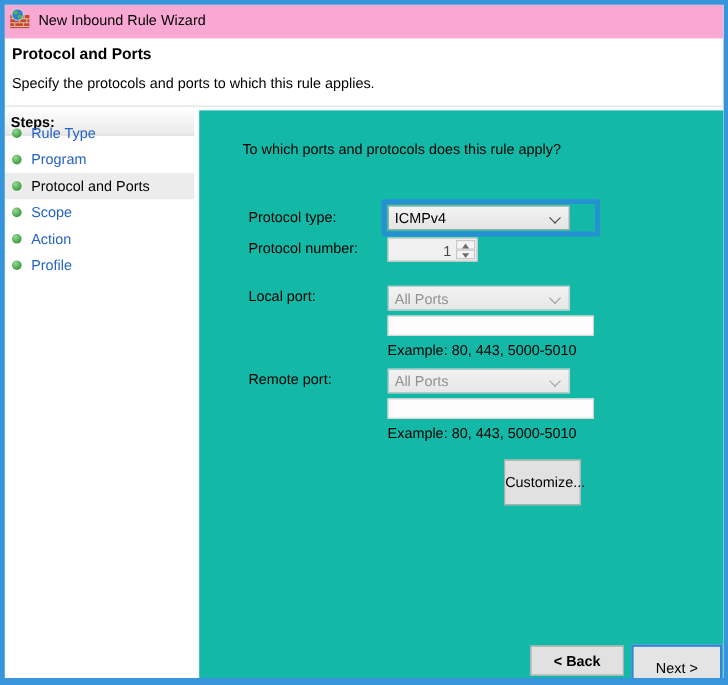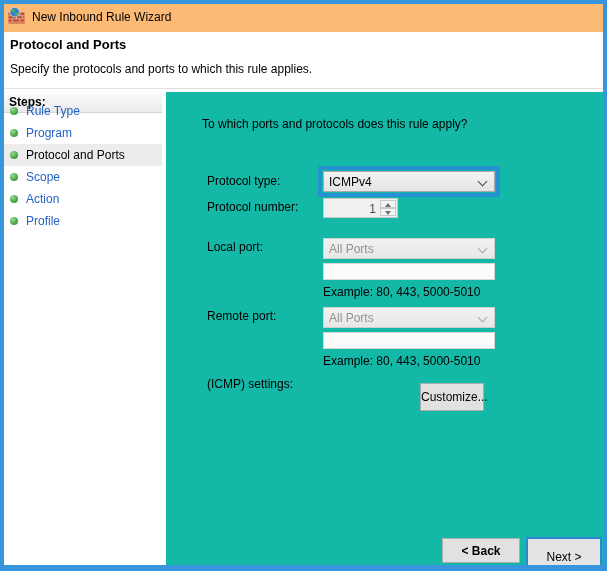--- a/index.html
+++ b/index.html
@@ -3,21 +3,21 @@
 <meta charset="utf-8">
 <style>
   * { margin:0; padding:0; box-sizing:border-box; }
   html,body { width:607px; height:571px; }
   body { font-family:"Liberation Sans","DejaVu Sans",sans-serif; font-size:12px; color:#000; }
 
   .window { position:relative; width:607px; height:571px; background:#3796db; }
   .win-inner { position:absolute; left:4px; top:4px; width:599px; height:561px; background:#ffffff; overflow:hidden; }
 
   
-  .titlebar { position:absolute; left:0; top:0; width:100%; height:28px; background:#fdba74; }
+  .titlebar { position:absolute; left:0; top:0; width:100%; height:28px; background:#f9a8d4; }
   .app-icon { position:absolute; left:4px; top:3px; width:17px; height:17px; }
   .title-text { position:absolute; left:28px; top:6px; color:#000; }
 
   
   .hdr-title { position:absolute; left:6px; top:33px; font-weight:bold; font-size:13px; }
   .hdr-sub { position:absolute; left:6px; top:58px; }
   .hdr-divider { position:absolute; left:0; top:84px; width:100%; height:1px; background:#e2e2e2; }
 
   
   .steps-bar { position:absolute; left:0; top:88px; width:158px; height:21px;
@@ -37,21 +37,21 @@
   .question { position:absolute; left:36px; top:25px; }
 
   .fld-label { position:absolute; color:#000; }
   .lbl-ptype   { left:41px; top:82px; }
   .lbl-pnum    { left:41px; top:108px; }
   .lbl-lport   { left:41px; top:148px; }
   .lbl-rport   { left:41px; top:217px; }
   .lbl-icmp    { left:41px; top:286px; width:165px; line-height:13px; }
 
   
-  .combo { position:absolute; width:172px; height:21px; background:linear-gradient(#f3f3f3,#e4e4e4);
+  .combo { position:absolute; width:152px; height:21px; background:linear-gradient(#f3f3f3,#e4e4e4);
            border:1px solid #a9a9a9; cursor:default;text-align:center; }
   .combo .val { position:absolute; left:5px; top:3px; color:#000; }
   .chev { position:absolute; right:8px; top:6px; width:7px; height:7px;
           border-right:1.6px solid #4a4a4a; border-bottom:1.6px solid #4a4a4a; transform:rotate(45deg); }
   .combo.disabled { background:linear-gradient(#f2f2f2,#e7e7e7); border-color:#cfcfcf; }
   .combo.disabled .val { color:#929292; }
   .combo.disabled .chev { border-color:#a8a8a8; }
 
   .combo-ptype { left:157px; top:79px; }
   .hl-ring { position:absolute; left:152px; top:74px; width:182px; height:31px;
@@ -76,21 +76,21 @@
                border:1px solid #d6d6d6; font-family:inherit; font-size:12px; padding:0 3px; color:#000; }
   .inp-lport { top:171px; }
   .inp-rport { top:240px; }
 
   .example { position:absolute; left:157px; color:#000; }
   .ex-lport { top:193px; }
   .ex-rport { top:262px; }
 
   .btn { background:#e1e1e1; border:1px solid #adadad; font-family:inherit; font-size:12px;
          color:#000; cursor:pointer; }
-  .btn-customize { position:absolute; left:254px; top:291px; width:64px; height:28px; }
+  .btn-customize { position:absolute; left:254px; top:291px; width:64px; height:38px; }
 
   .btn-back { position:absolute; left:276px; top:446px; width:78px; height:25px;font-weight:bold; }
   .btn-next { position:absolute; left:360px; top:445px; width:76px; height:40px;
               border:2px solid #2d86d8; background:#e4e4e4; }
 </style>
 </head>
 <body>
 
 <div class="window">
   <div class="win-inner">
@@ -184,21 +184,20 @@
 
       <div class="fld-label lbl-rport">Remote port:</div>
       <div class="combo disabled combo-rport">
         <span class="val">All Ports</span>
         <span class="chev"></span>
       </div>
       <input class="txt-input inp-rport" disabled="" value="" style="">
       <div class="example ex-rport">Example: 80, 443, 5000-5010</div>
 
       <div class="fld-label lbl-icmp">
-        <div>(ICMP) settings:</div>
       </div>
       <button class="btn btn-customize">Customize...</button>
 
       <button class="btn btn-back">&lt; Back</button>
       <button class="btn btn-next">Next &gt;</button>
     </div>
 
   </div>
 </div>
 

